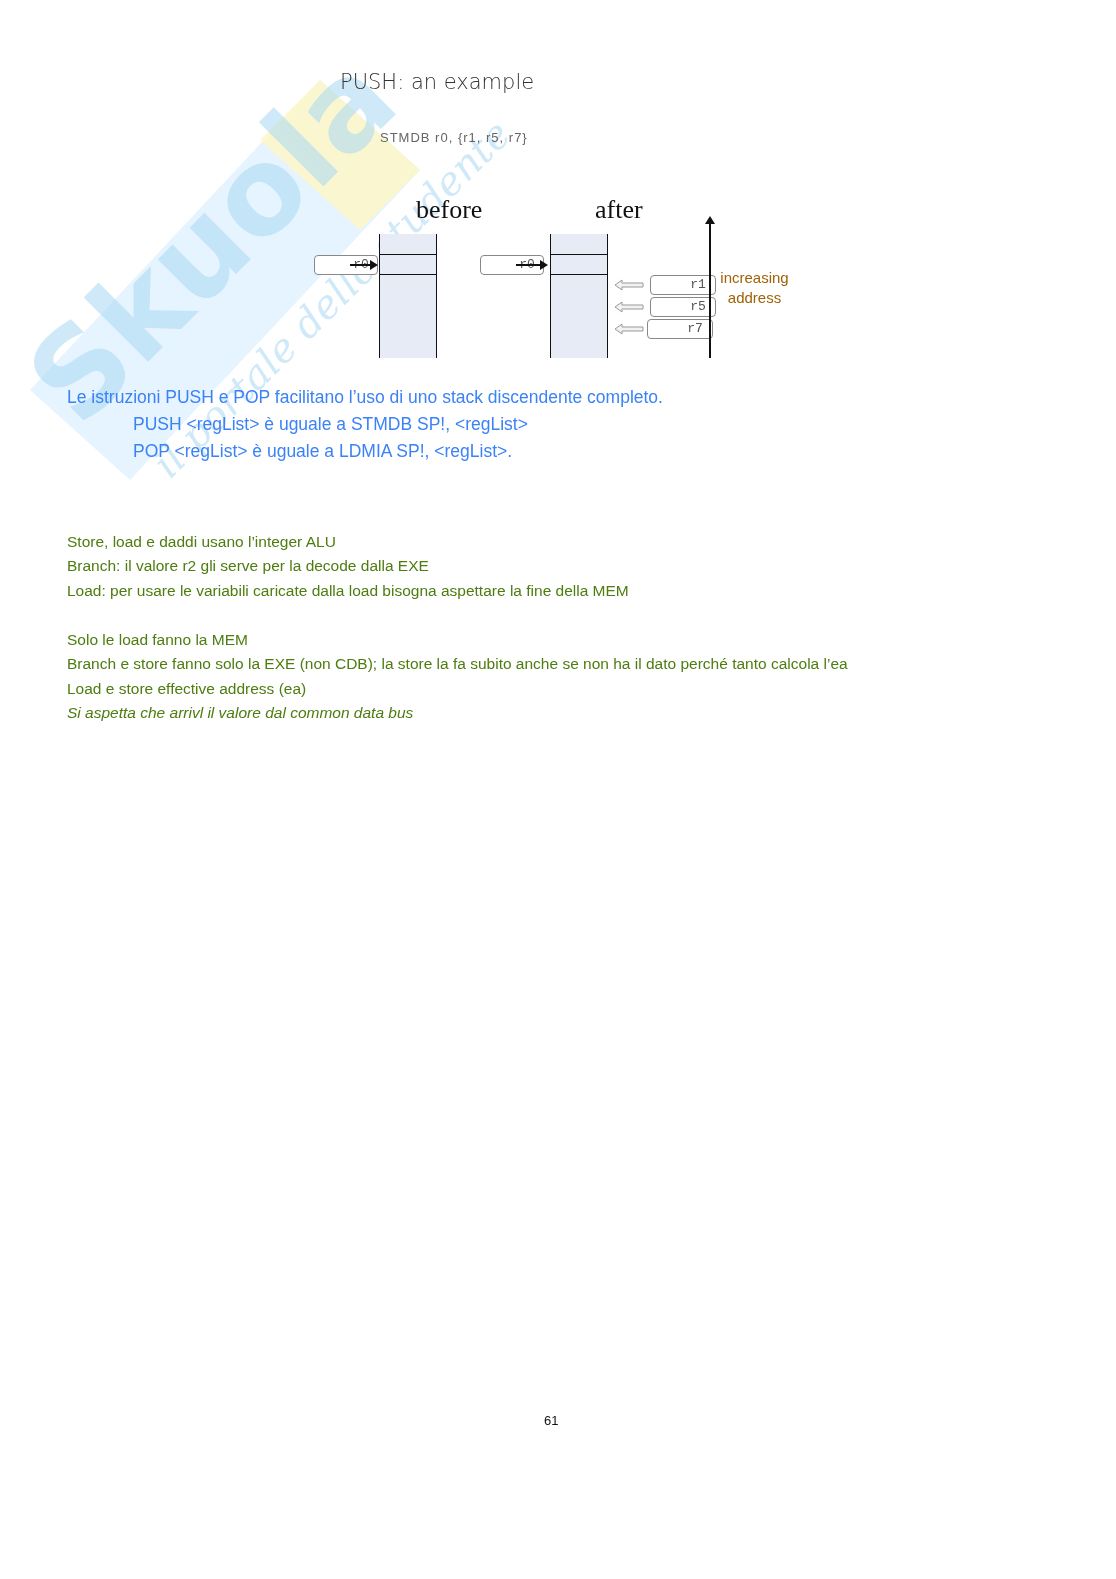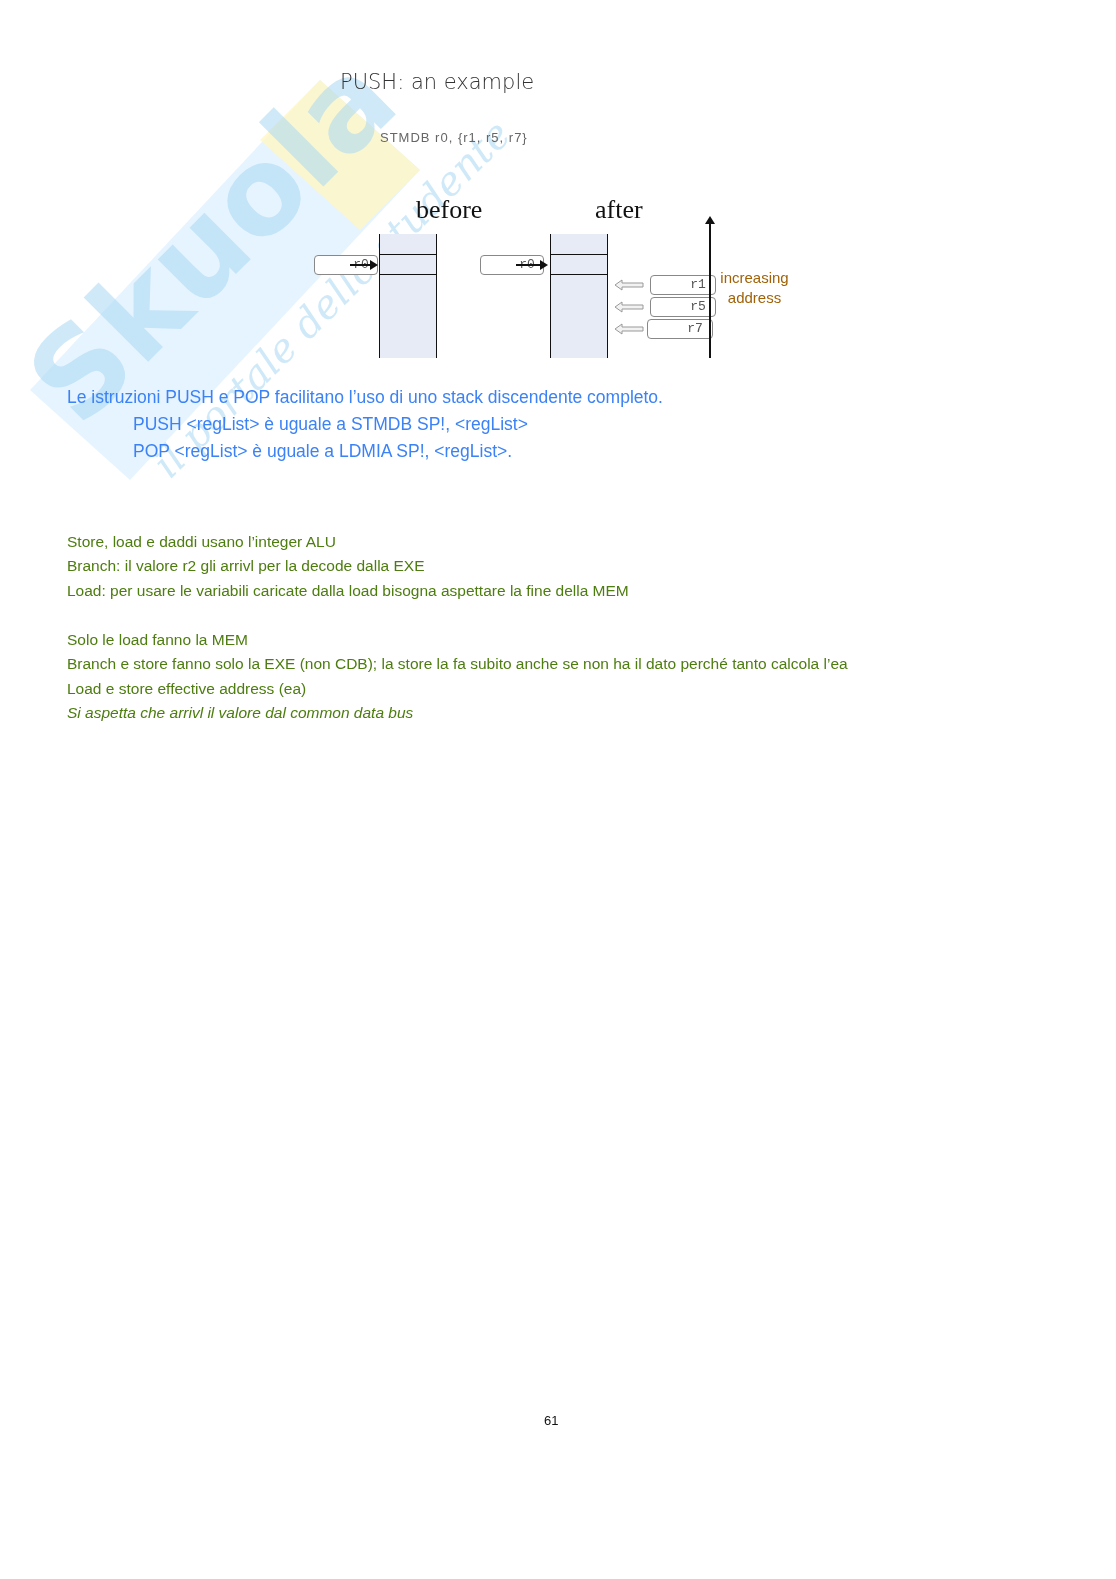--- a/index.html
+++ b/index.html
@@ -72,21 +72,21 @@
 <div class="abs addr">
   <div>increasing</div>
   <div>address</div>
 </div>
 
 <div class="abs txt" style="left:67px;top:387px;">Le istruzioni PUSH e POP facilitano l’uso di uno stack discendente completo.</div>
 <div class="abs txt" style="left:133px;top:414px;">PUSH &lt;regList&gt; è uguale a STMDB SP!, &lt;regList&gt;</div>
 <div class="abs txt" style="left:133px;top:441px;">POP &lt;regList&gt; è uguale a LDMIA SP!, &lt;regList&gt;.</div>
 
 <div class="abs txt2" style="left:67px;top:533px;">Store, load e daddi usano l’integer ALU</div>
-<div class="abs txt2" style="left:67px;top:557px;">Branch: il valore r2 gli arrivl per la decode dalla EXE</div>
+<div class="abs txt2" style="left:67px;top:557px;">Branch: il valore r2 gli serve per la decode dalla EXE</div>
 <div class="abs txt2" style="left:67px;top:582px;">Load: per usare le variabili caricate dalla load bisogna aspettare la fine della MEM</div>
 
 <div class="abs txt2" style="left:67px;top:631px;">Solo le load fanno la MEM</div>
 <div class="abs txt2" style="left:67px;top:655px;">Branch e store fanno solo la EXE (non CDB); la store la fa subito anche se non ha il dato perché tanto calcola l’ea</div>
 <div class="abs txt2" style="left:67px;top:680px;">Load e store effective address (ea)</div>
 <div class="abs txt2" style="left:67px;top:704px;font-style:italic;">Si aspetta  che arrivl il valore dal common data bus</div>
 
 <div class="abs pg">61</div>
 
 </body></html>

